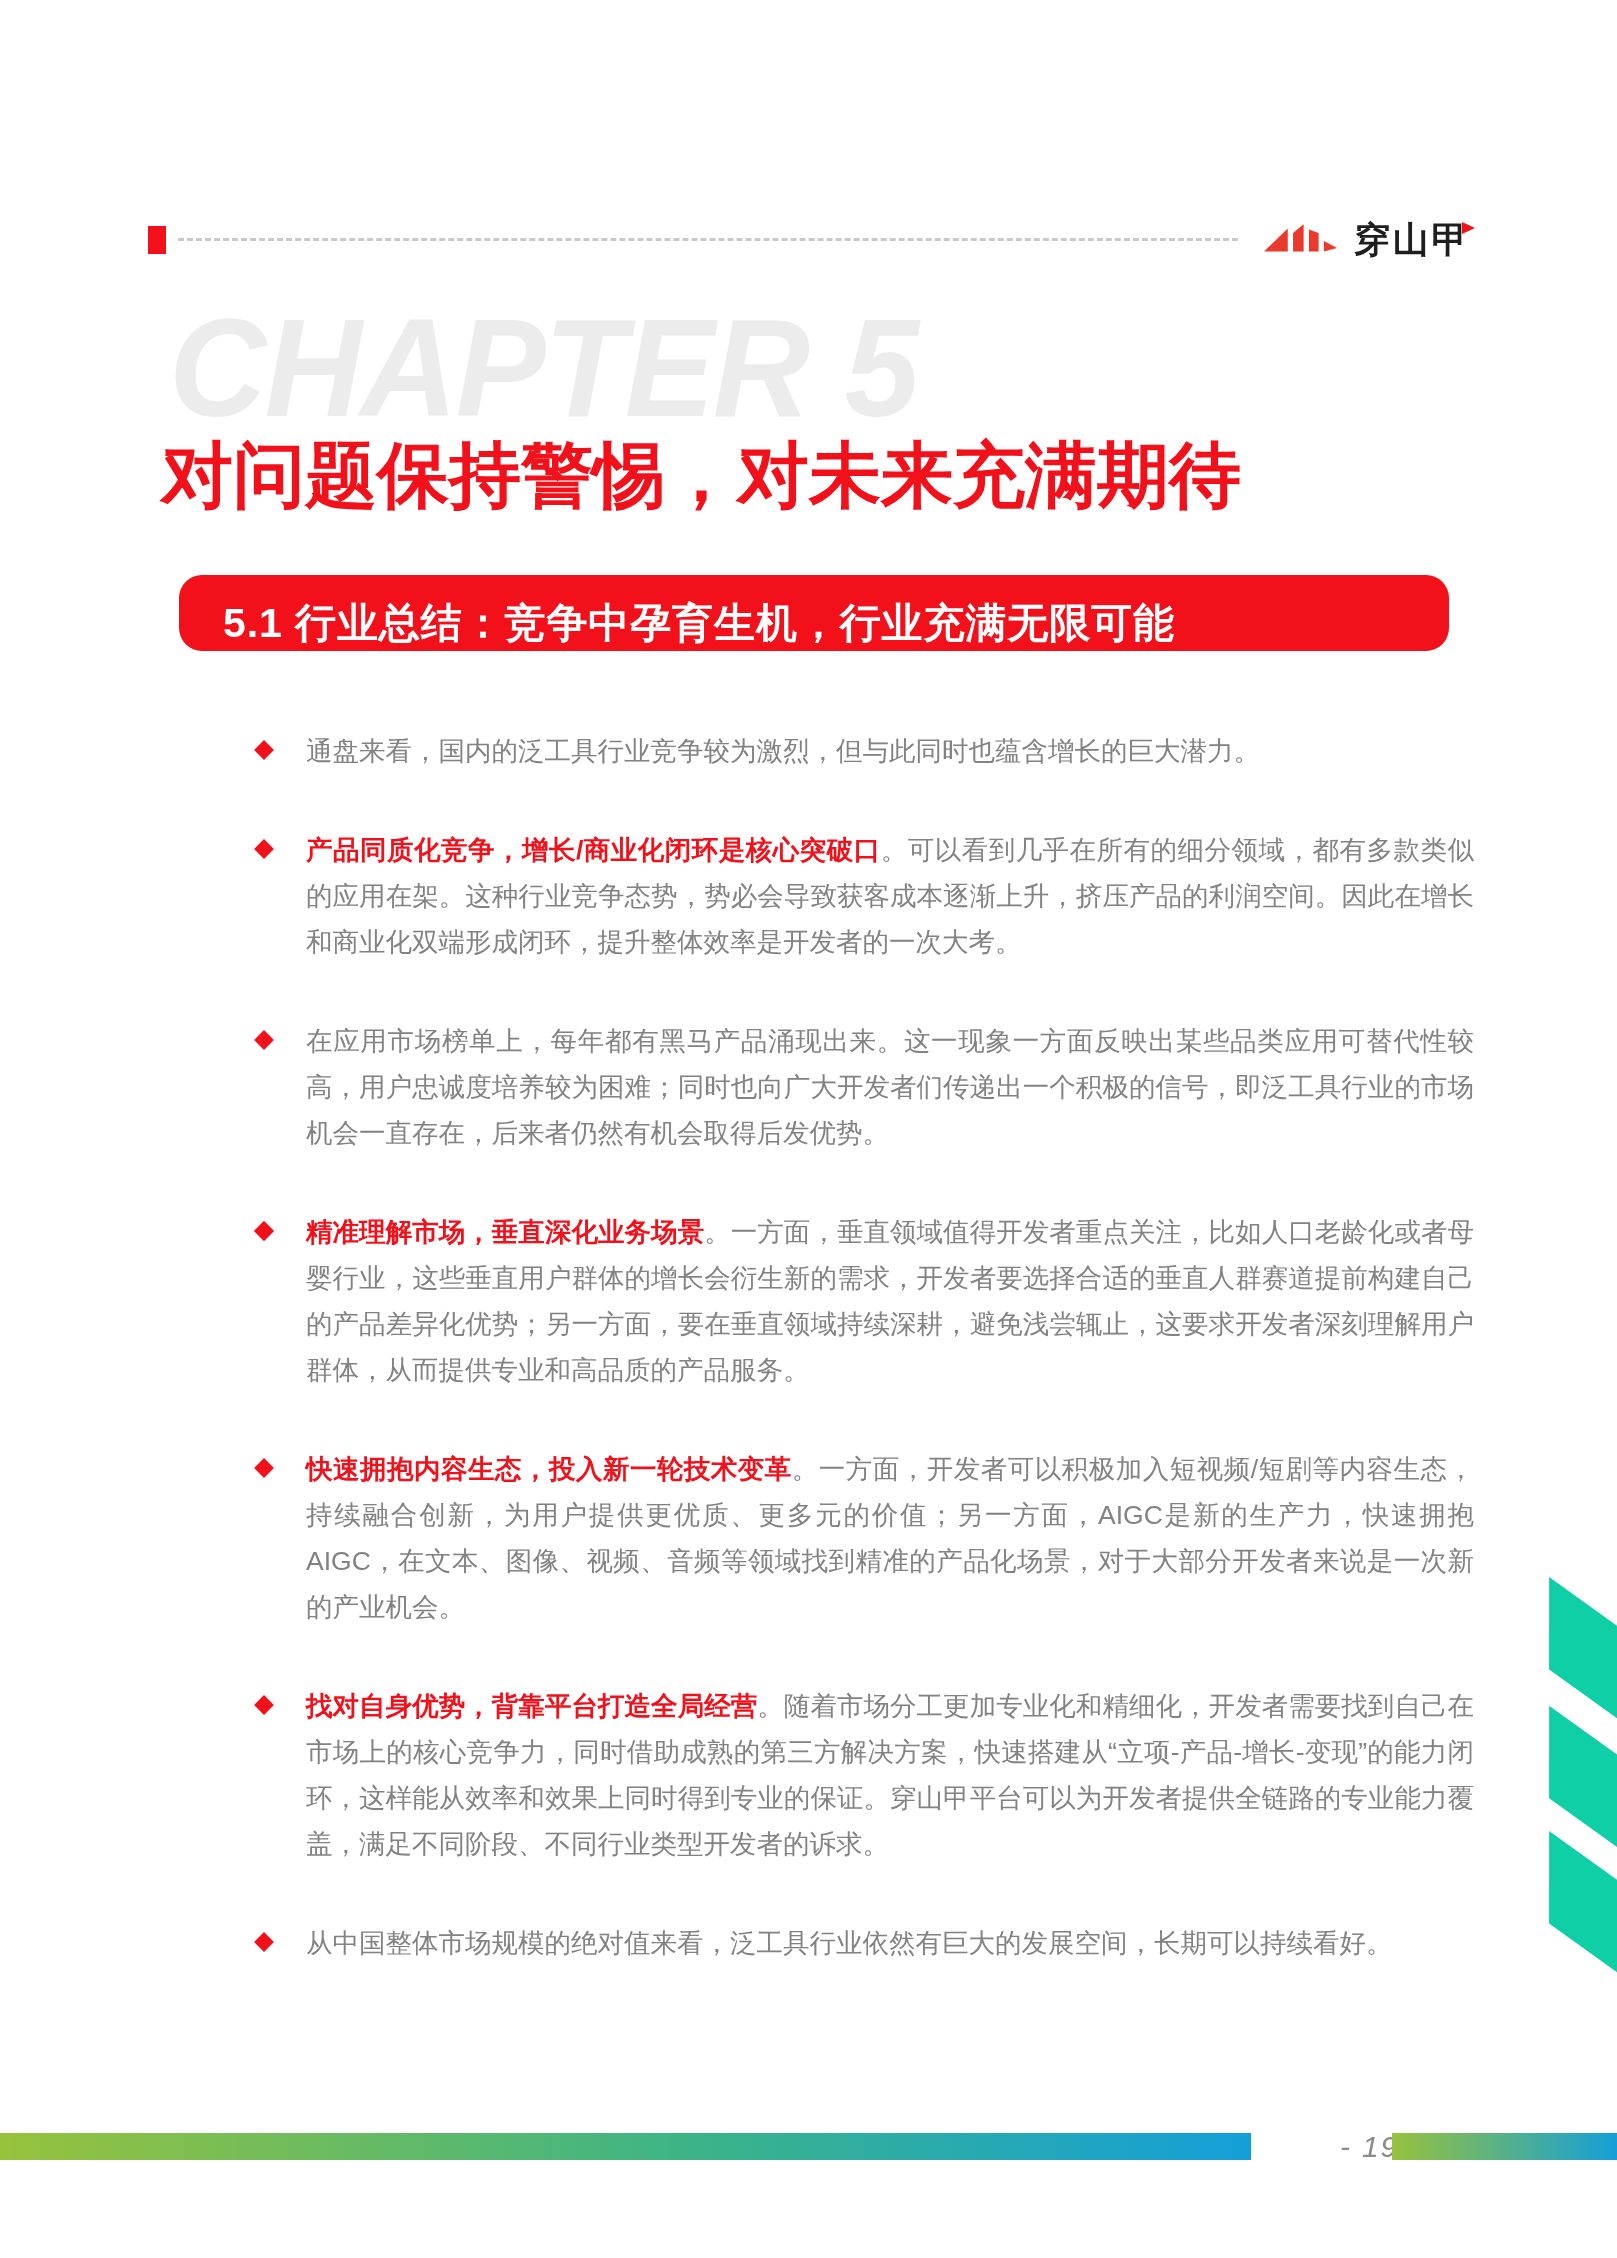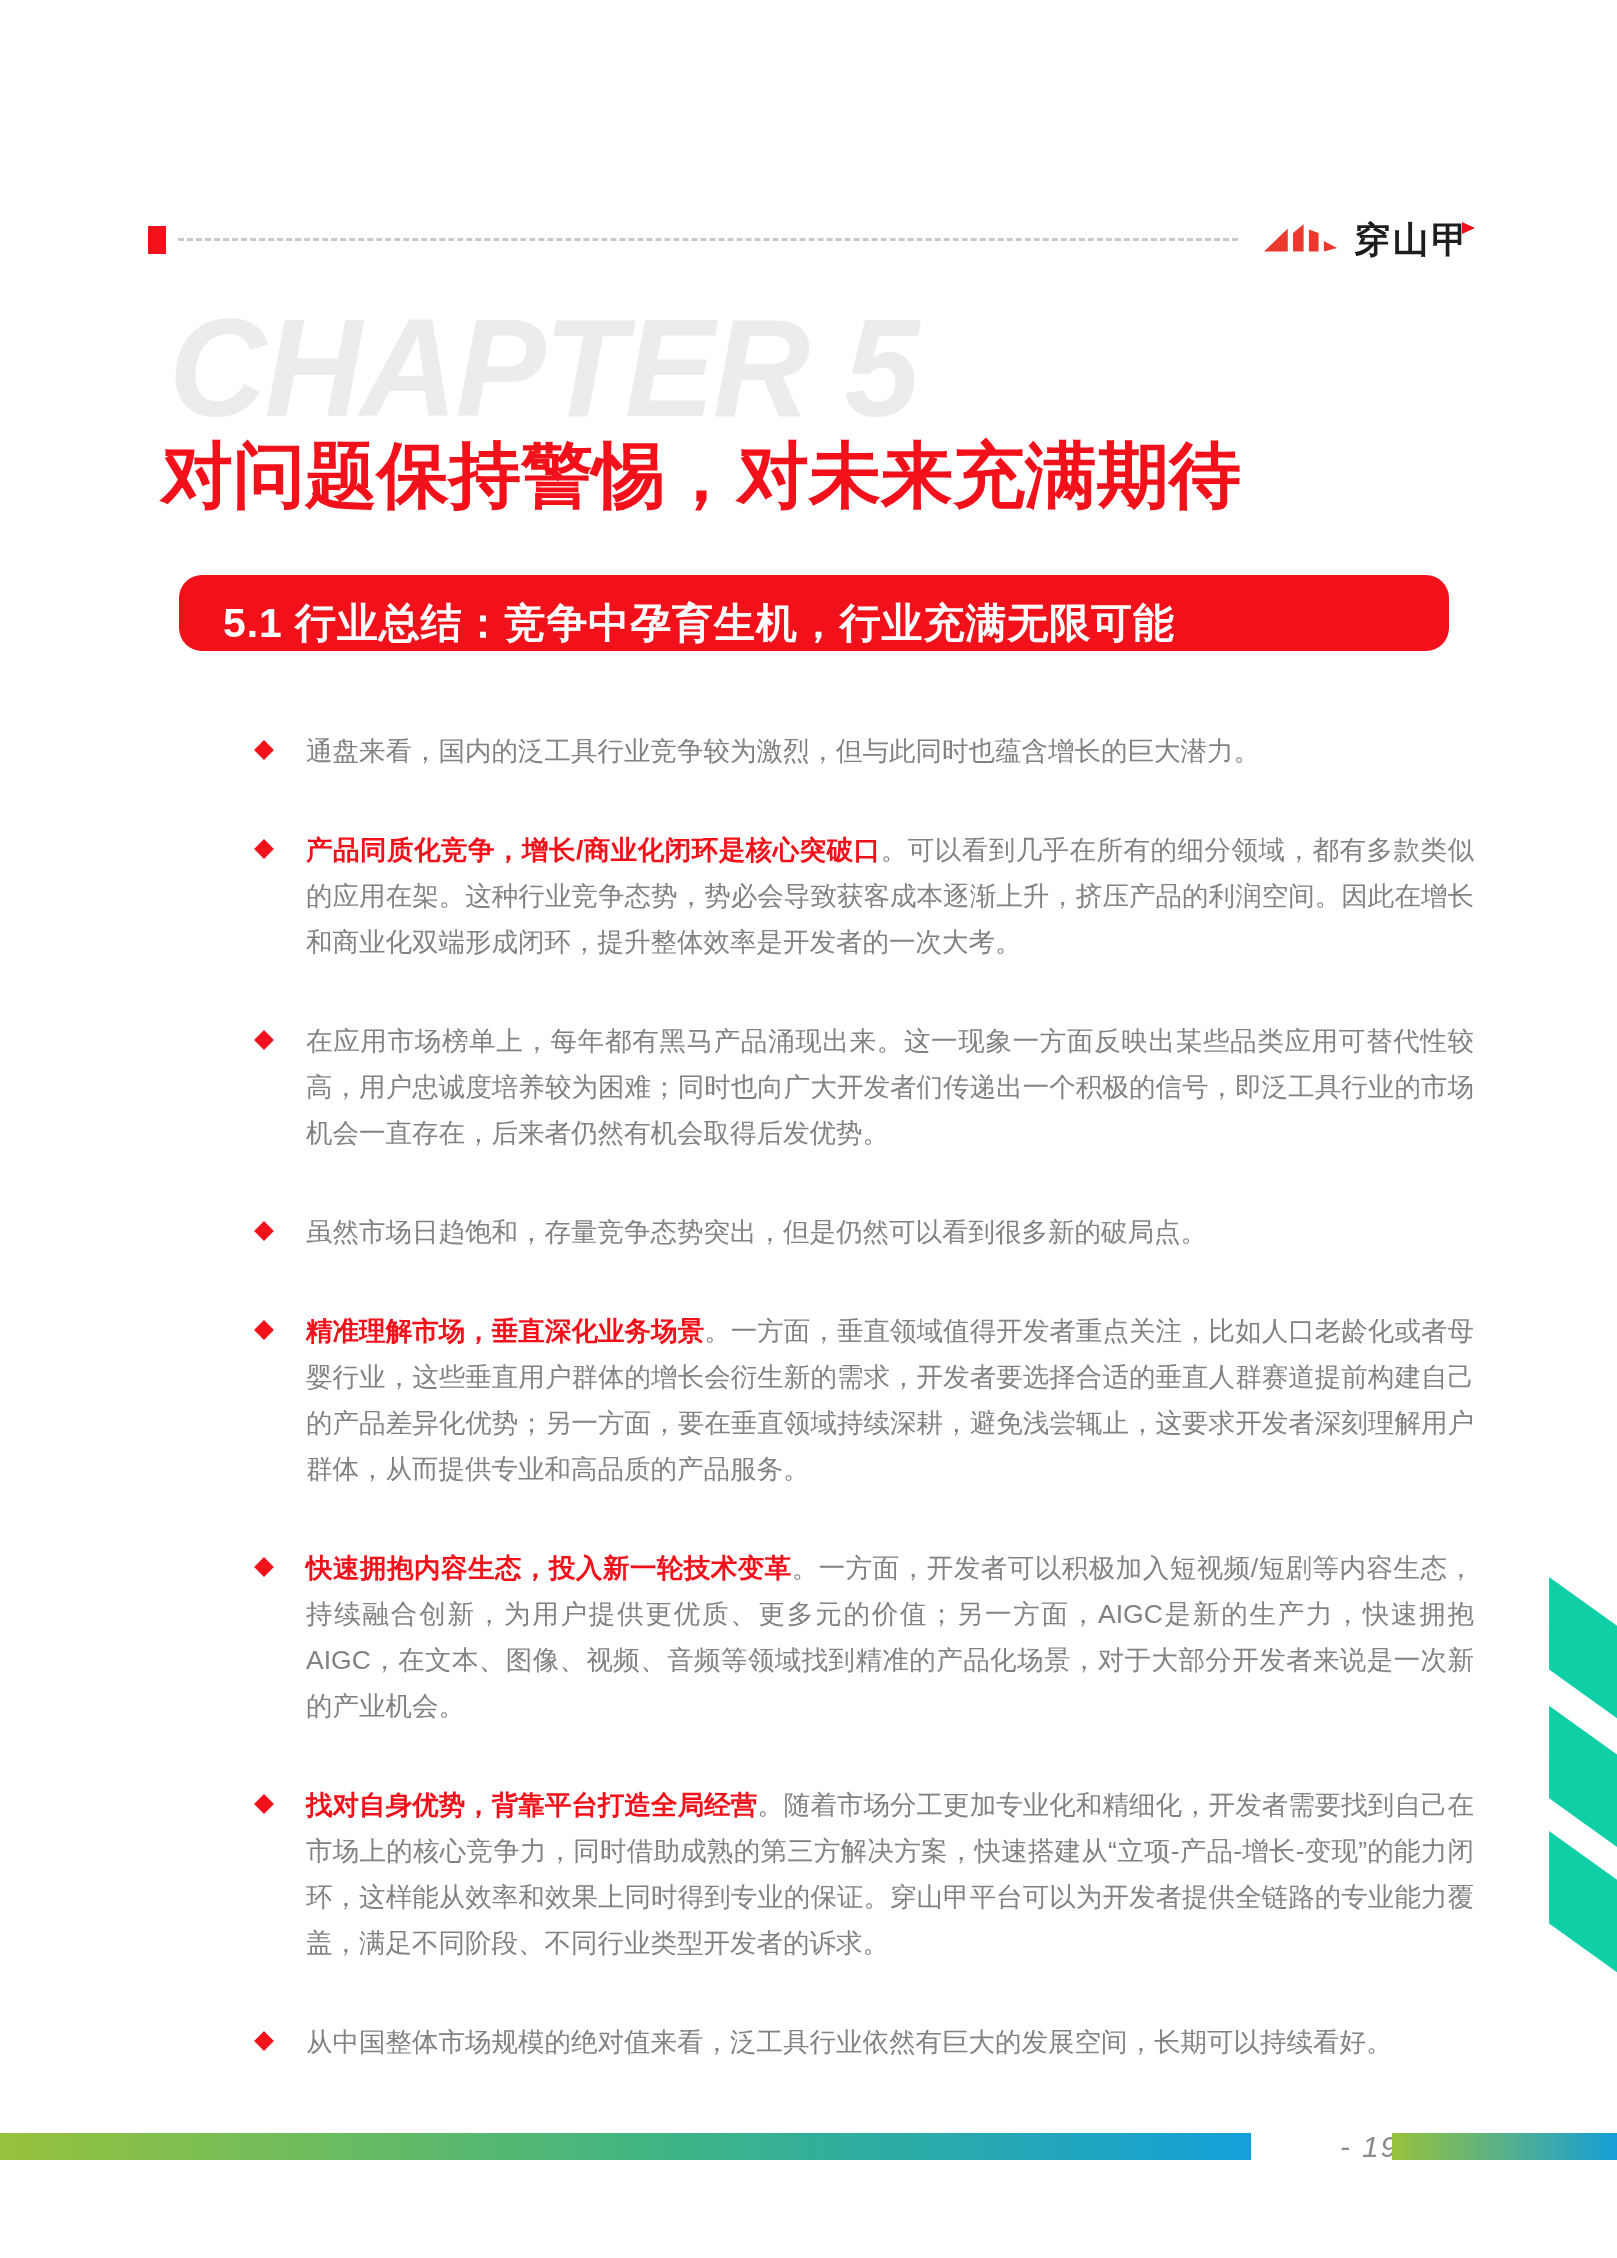--- a/index.html
+++ b/index.html
@@ -94,21 +94,21 @@
     <li>
       <span class="diamond"></span>
       <span class="lead">产品同质化竞争，增长/商业化闭环是核心突破口</span><span class="body-text">。可以看到几乎在所有的细分领域，都有多款类似的应用在架。这种行业竞争态势，势必会导致获客成本逐渐上升，挤压产品的利润空间。因此在增长和商业化双端形成闭环，提升整体效率是开发者的一次大考。</span>
     </li>
     <li>
       <span class="diamond"></span>
       <span class="lead"></span><span class="body-text">在应用市场榜单上，每年都有黑马产品涌现出来。这一现象一方面反映出某些品类应用可替代性较高，用户忠诚度培养较为困难；同时也向广大开发者们传递出一个积极的信号，即泛工具行业的市场机会一直存在，后来者仍然有机会取得后发优势。</span>
     </li>
     <li>
       <span class="diamond"></span>
-      <span class="lead"></span><span class="body-text">虽然市场日趋饱和，存量竞争态势突出，但是仍然可以看到很多新的破局点。</span>
+      <span class="lead"></span>
     </li>
     <li>
       <span class="diamond"></span>
       <span class="lead">精准理解市场，垂直深化业务场景</span><span class="body-text">。一方面，垂直领域值得开发者重点关注，比如人口老龄化或者母婴行业，这些垂直用户群体的增长会衍生新的需求，开发者要选择合适的垂直人群赛道提前构建自己的产品差异化优势；另一方面，要在垂直领域持续深耕，避免浅尝辄止，这要求开发者深刻理解用户群体，从而提供专业和高品质的产品服务。</span>
     </li>
     <li>
       <span class="diamond"></span>
       <span class="lead">快速拥抱内容生态，投入新一轮技术变革</span><span class="body-text">。一方面，开发者可以积极加入短视频/短剧等内容生态，持续融合创新，为用户提供更优质、更多元的价值；另一方面，AIGC是新的生产力，快速拥抱AIGC，在文本、图像、视频、音频等领域找到精准的产品化场景，对于大部分开发者来说是一次新的产业机会。</span>
     </li>
     <li>

